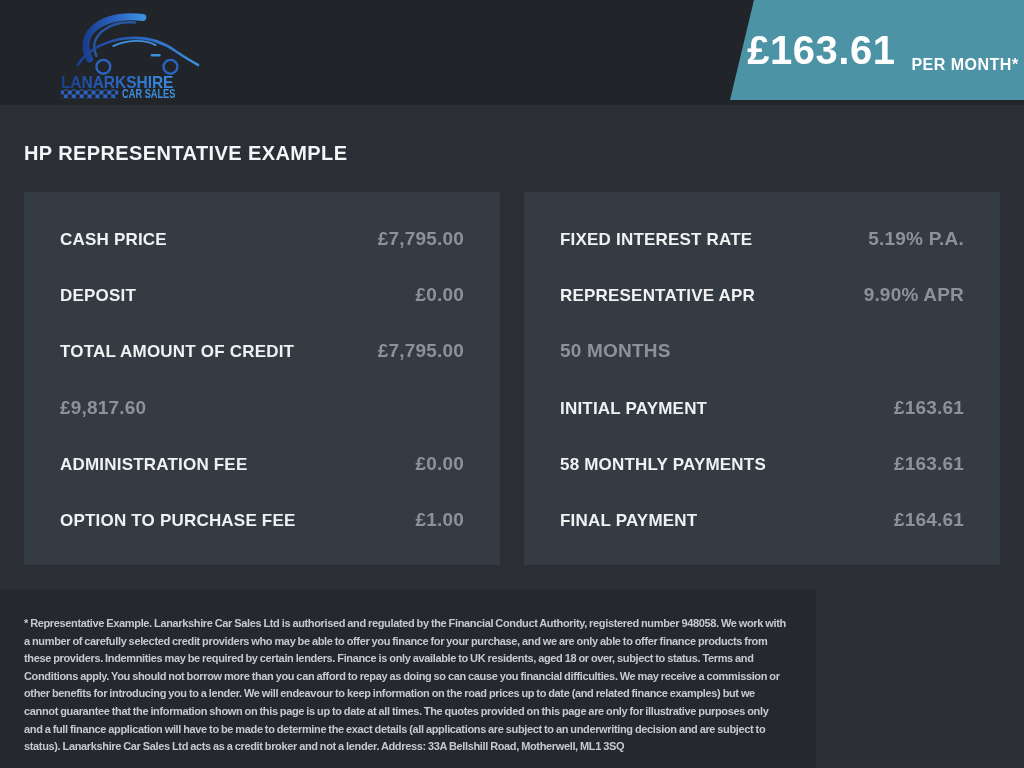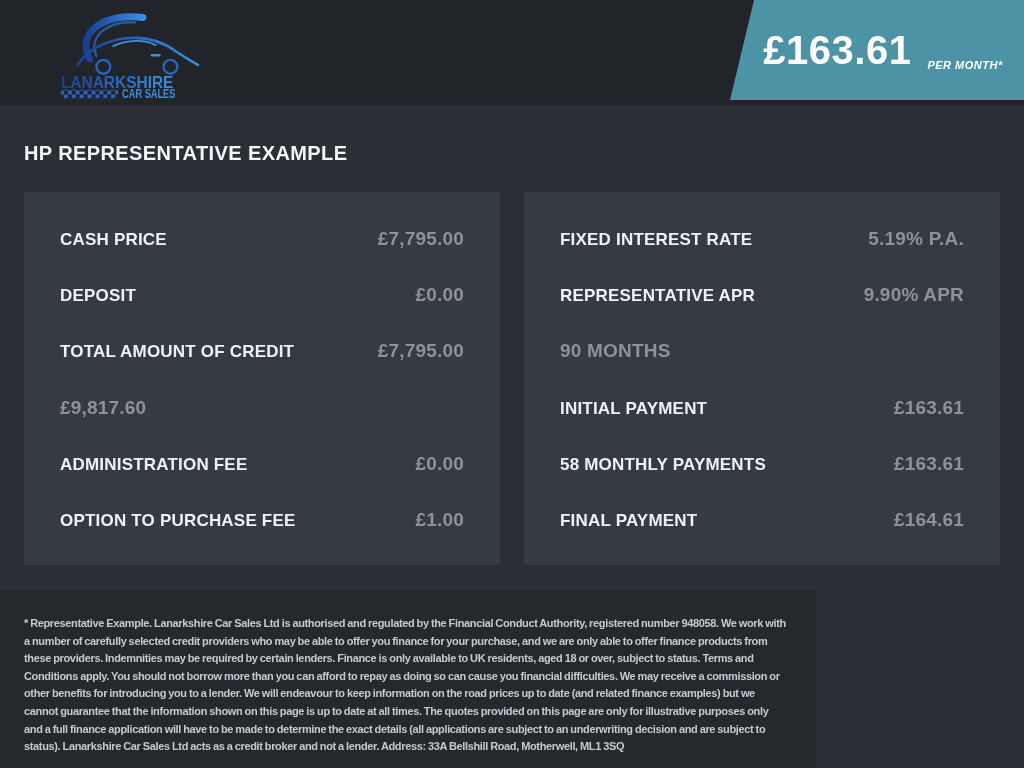--- a/index.html
+++ b/index.html
@@ -42,25 +42,24 @@
     padding-left: 34px;
   }
   .price-amount {
     color: #ffffff;
     font-size: 40px;
     font-weight: bold;
     letter-spacing: 0.5px;
   }
   .price-period {
     color: #ffffff;
-    font-size: 11px;
+    font-size: 16px;
     font-weight: bold;
     letter-spacing: 0.5px;
     margin-top: 29px;
-    font-style: italic;
   }
 
   
   .page-heading {
     position: absolute;
     left: 24px; top: 142px;
     color: #f4f5f6;
     font-size: 20px;
     font-weight: bold;
     letter-spacing: 0.4px;
@@ -197,21 +196,21 @@
     <div class="panel">
       <div class="row">
         <span class="row-label">FIXED INTEREST RATE</span>
         <span class="row-value">5.19% P.A.</span>
       </div>
       <div class="row">
         <span class="row-label">REPRESENTATIVE APR</span>
         <span class="row-value">9.90% APR</span>
       </div>
       <div class="row">
-        <span class="row-value">90 MONTHS</span>
+        <span class="row-value">50 MONTHS</span>
       </div>
       <div class="row">
         <span class="row-label">INITIAL PAYMENT</span>
         <span class="row-value">£163.61</span>
       </div>
       <div class="row">
         <span class="row-label">58 MONTHLY PAYMENTS</span>
         <span class="row-value">£163.61</span>
       </div>
       <div class="row">

